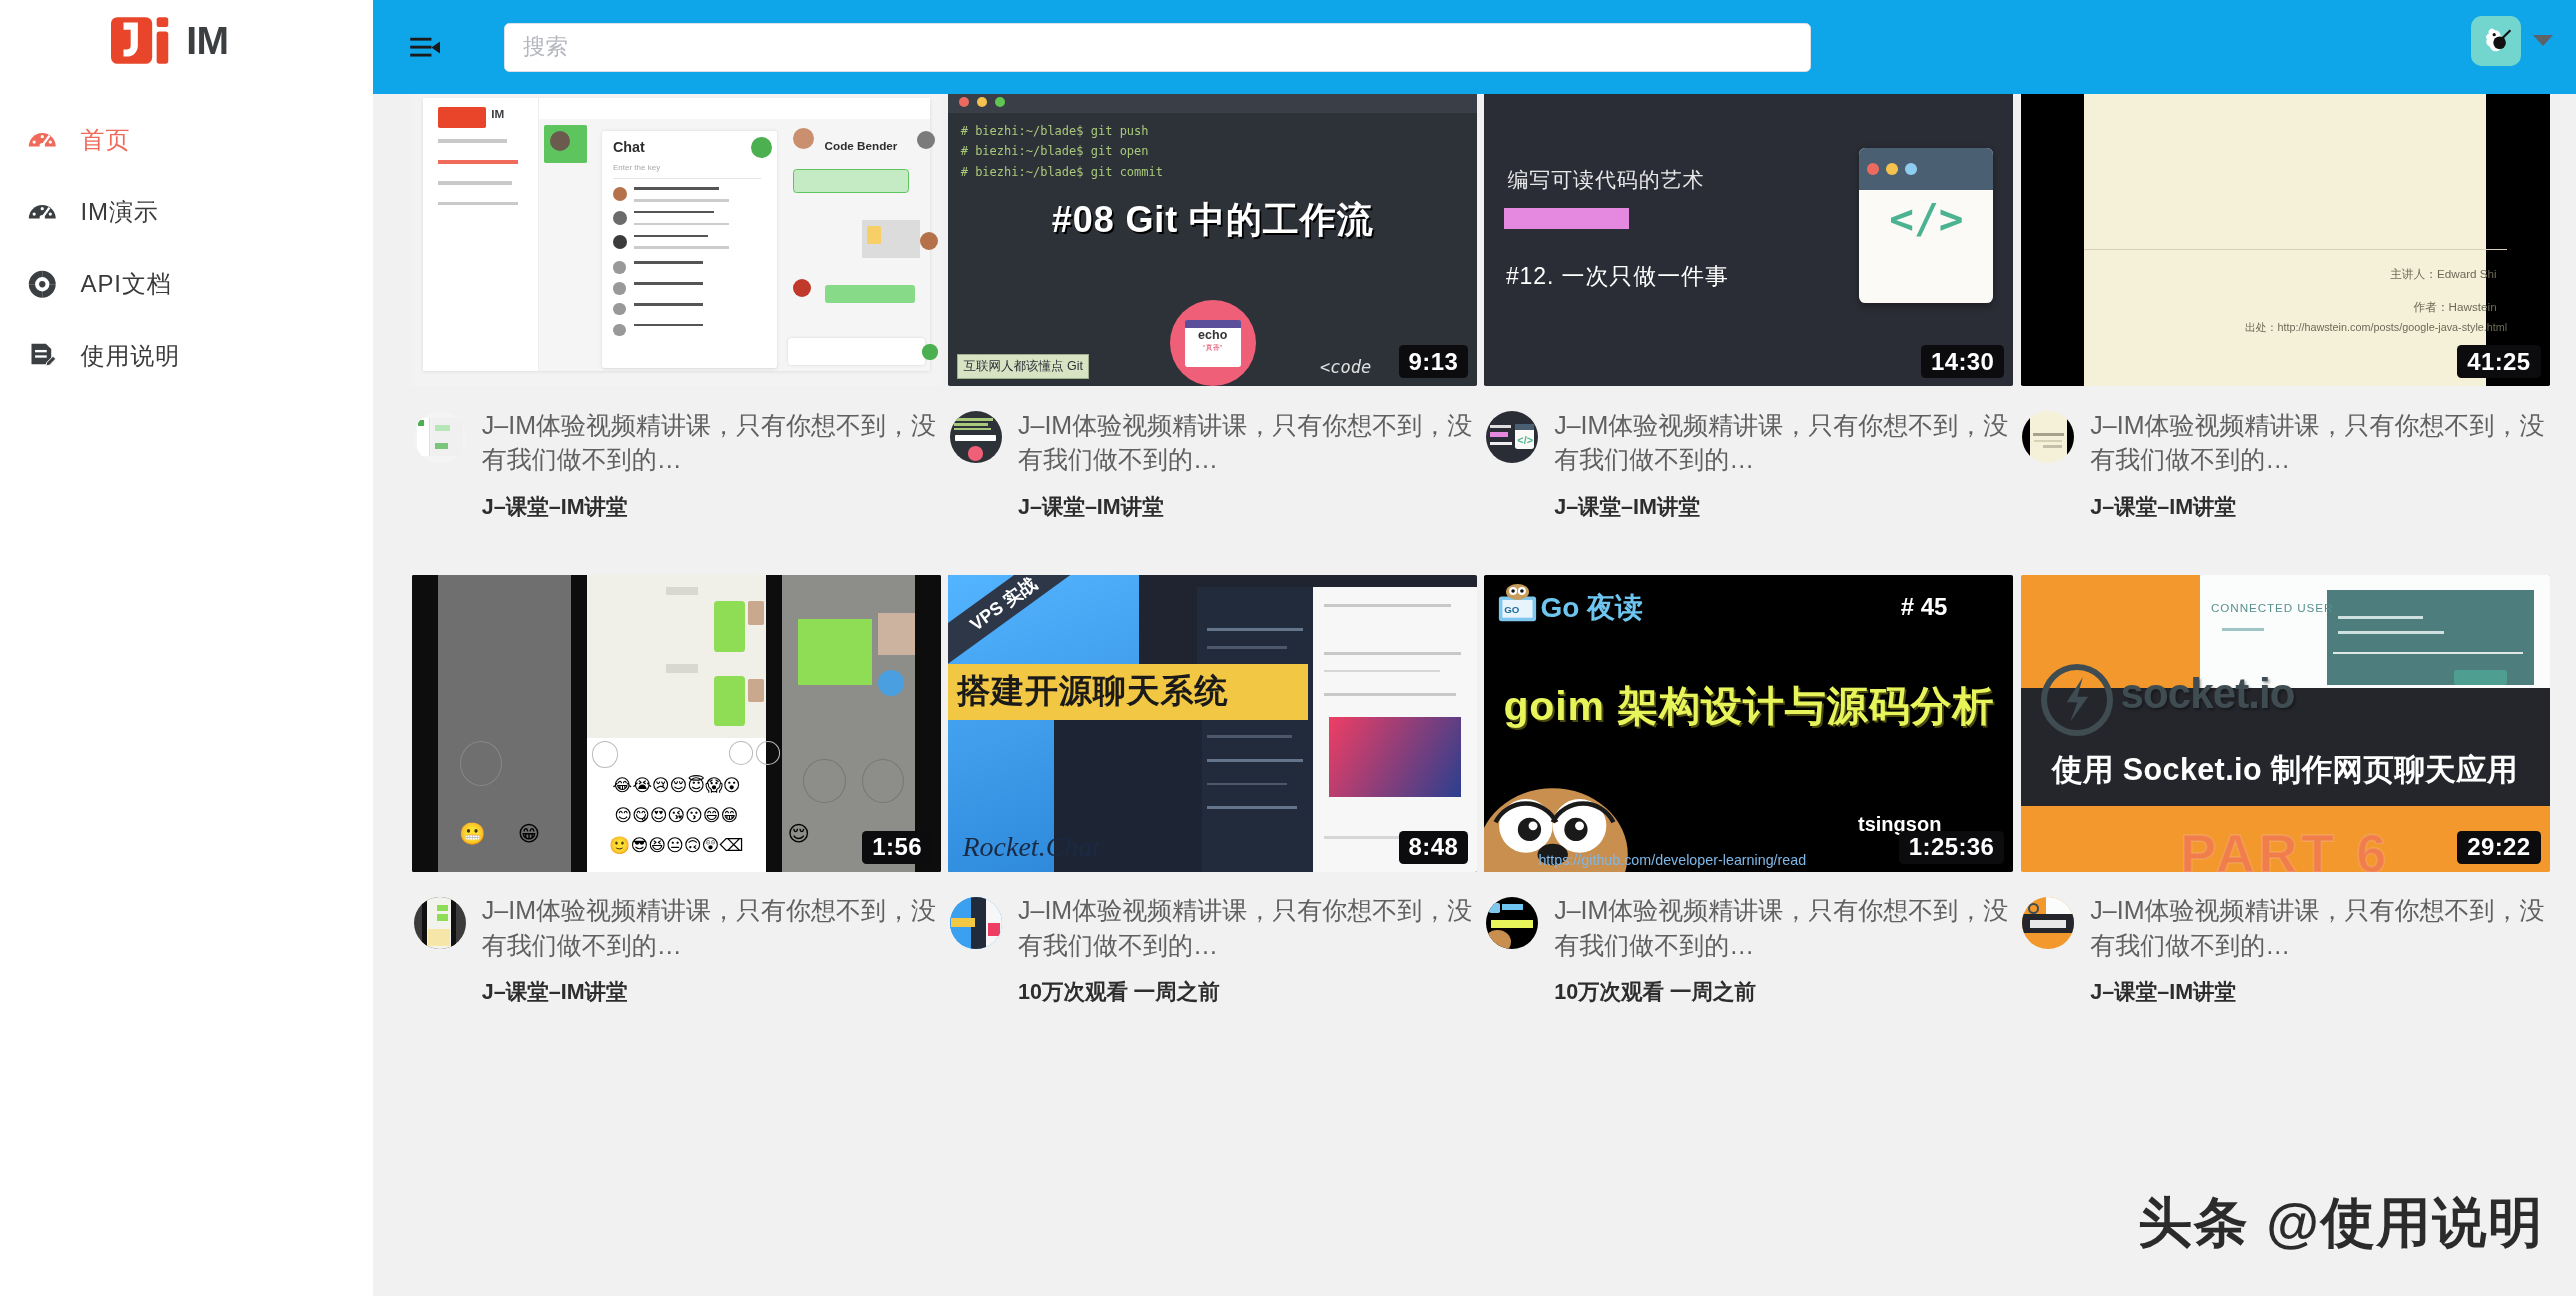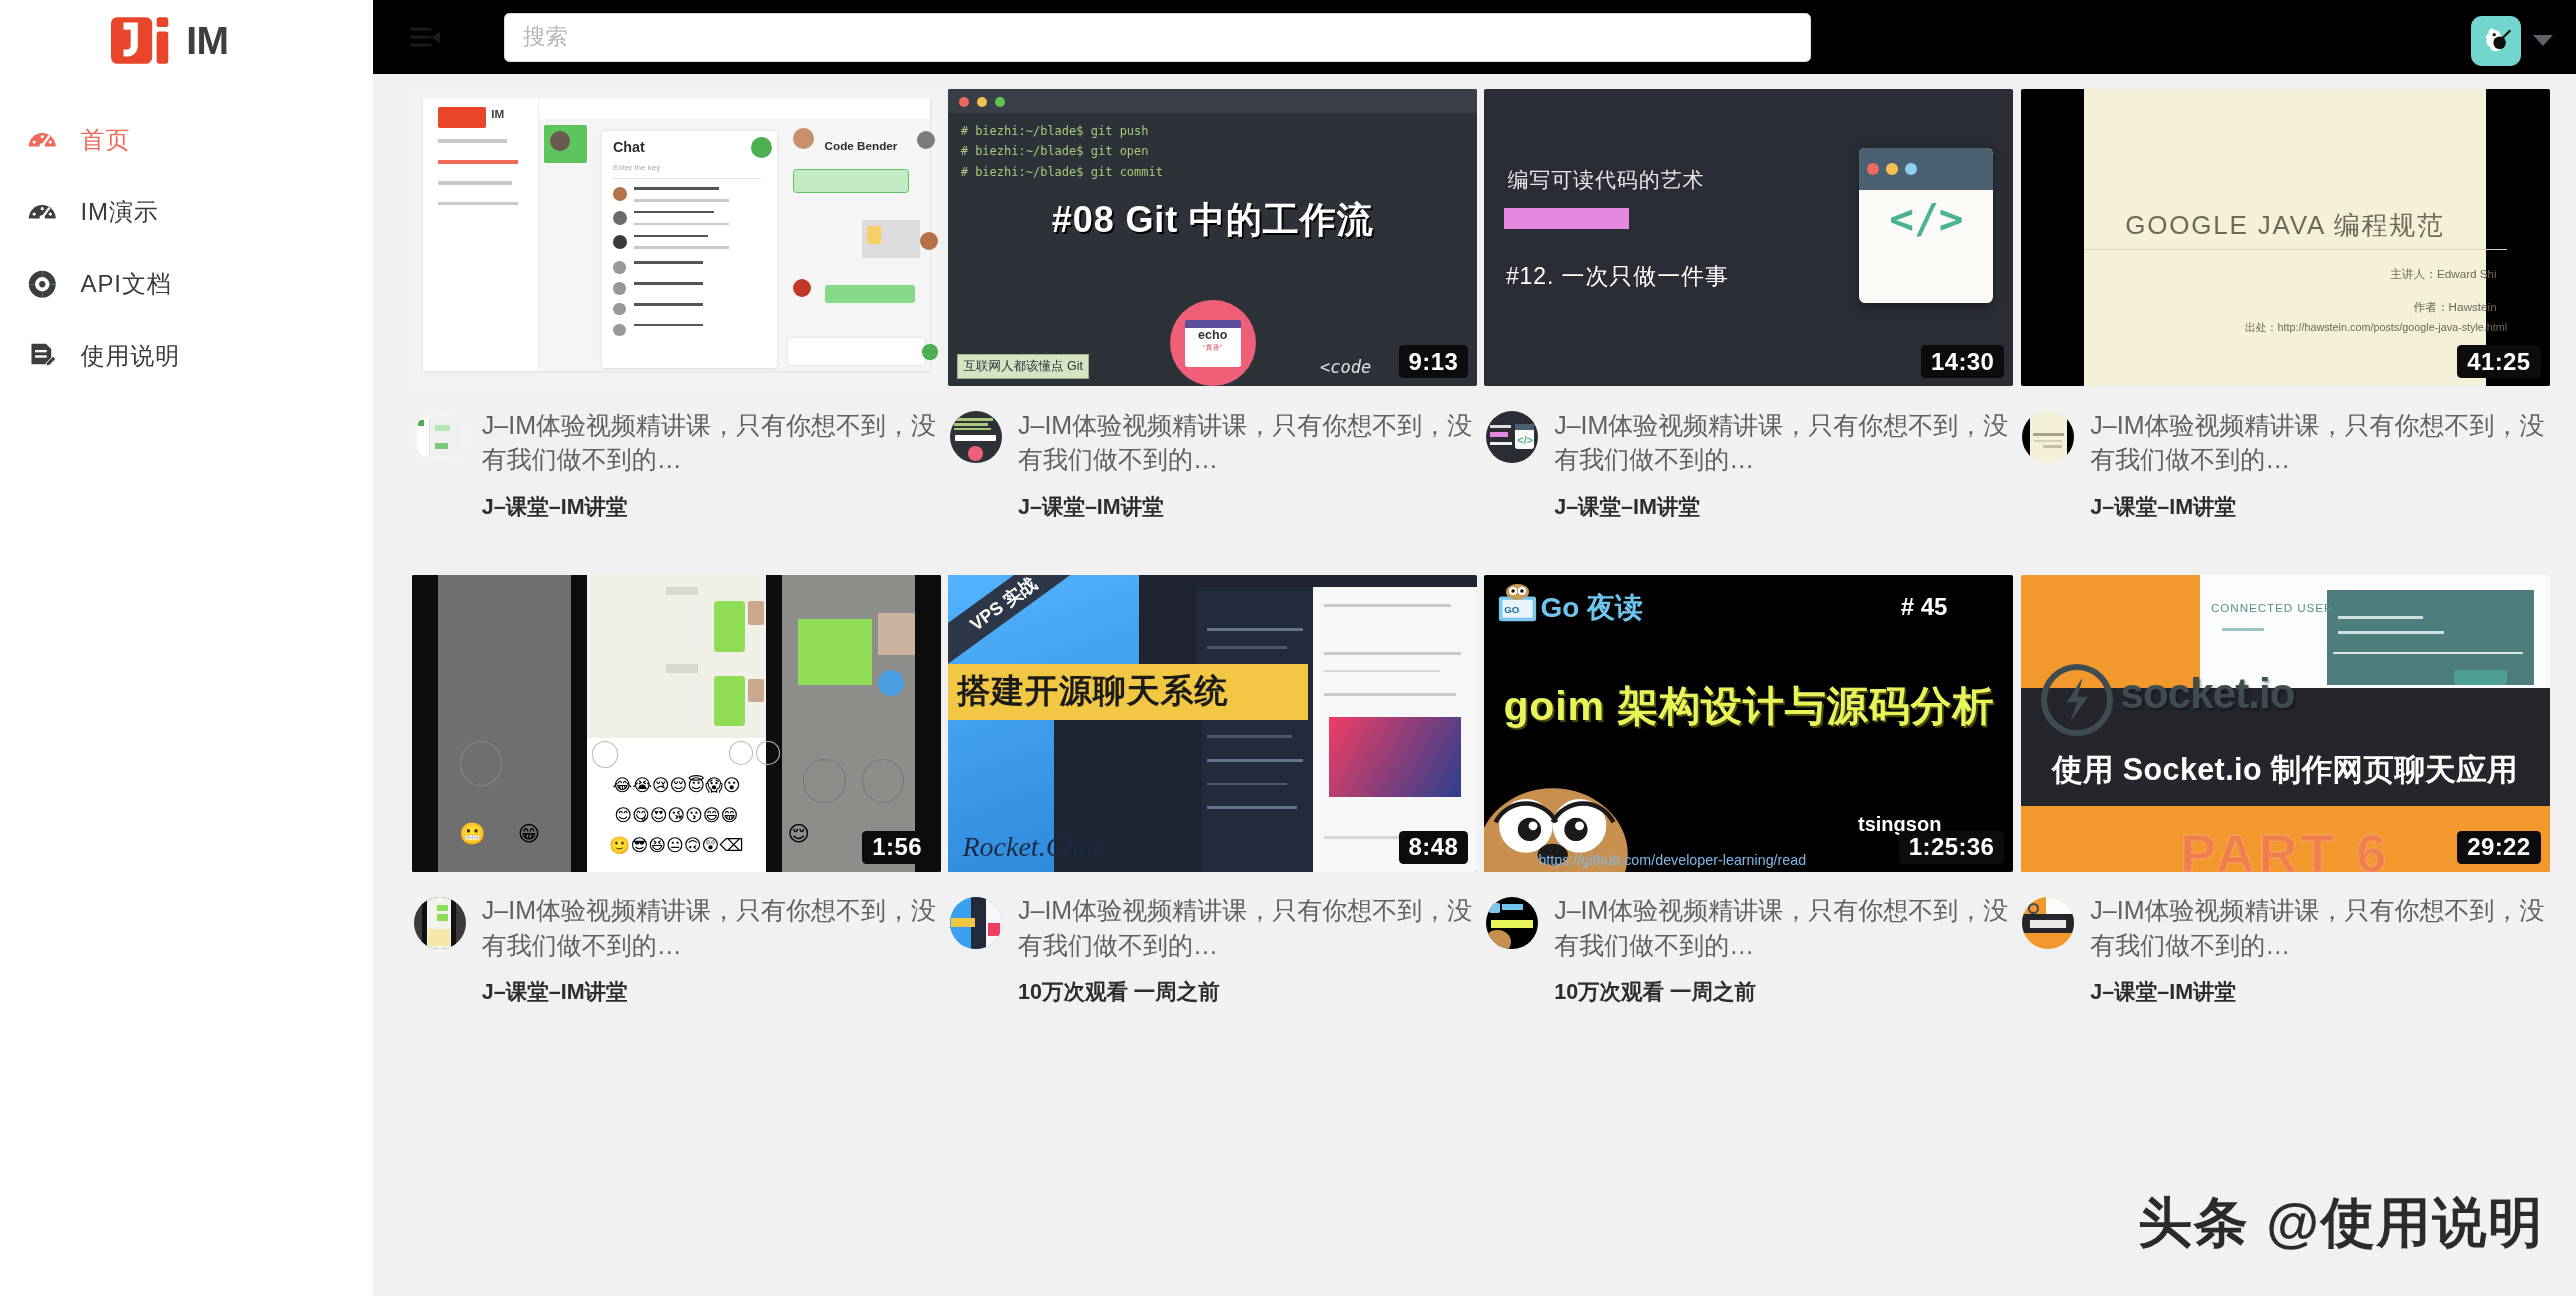--- a/index.html
+++ b/index.html
@@ -30,22 +30,22 @@
   .nav-icon { width: 30.5px; height: 30.5px; flex: 0 0 30.5px; display: block; }
   .nav-label { font-size: 24px; color: #3a3a3a; letter-spacing: 0.9px; }
   .nav-item.active .nav-label { color: #ef6a5a; }
 
   
   .main {
     flex: 1 1 auto; height: 1296px; position: relative;
     background: #f1f1f1;
   }
   .topbar {
-    position: absolute; left: 0; top: 0; right: 0; height: 74px;
-    background: #000000; display: flex; align-items: center; z-index: 4;
+    position: absolute; left: 0; top: 0; right: 0; height: 94px;
+    background: #0ea5e9; display: flex; align-items: center; z-index: 4;
   }
   .menu-toggle {
     width: 36px; height: 36px; margin-left: 34px; flex: 0 0 36px;
     display: flex; align-items: center; justify-content: center; cursor: pointer;
   }
   .search-box {
     margin-left: 61px; width: 1307px; height: 49px;
     border: 0.9px solid #dcdfe6; border-radius: 5.4px; background: #fff;
     display: flex; align-items: center; padding: 0 18px;
   }
@@ -422,21 +422,20 @@
             <div class="meta-text">
               <div class="vtitle">J–IM体验视频精讲课，只有你想不到，没有我们做不到的…</div>
               <div class="vsub">J–课堂–IM讲堂</div>
             </div>
           </div>
         </article>
 
         <article class="card">
           <div class="thumb t4">
             <div class="slide"></div>
-            <div class="gt">GOOGLE JAVA 编程规范</div>
             <div class="rule"></div>
             <div class="m1">主讲人：Edward Shi</div>
             <div class="m2">作者：Hawstein</div>
             <div class="m3">出处：http://hawstein.com/posts/google-java-style.html</div>
             <div class="duration">41:25</div>
           </div>
           <div class="meta">
             <div class="ava" style="background:#f5f0d8">
               <div class="t-abs" style="left:0;top:0;width:14%;height:100%;background:#000"></div>
               <div class="t-abs" style="right:0;top:0;width:14%;height:100%;background:#000"></div>

